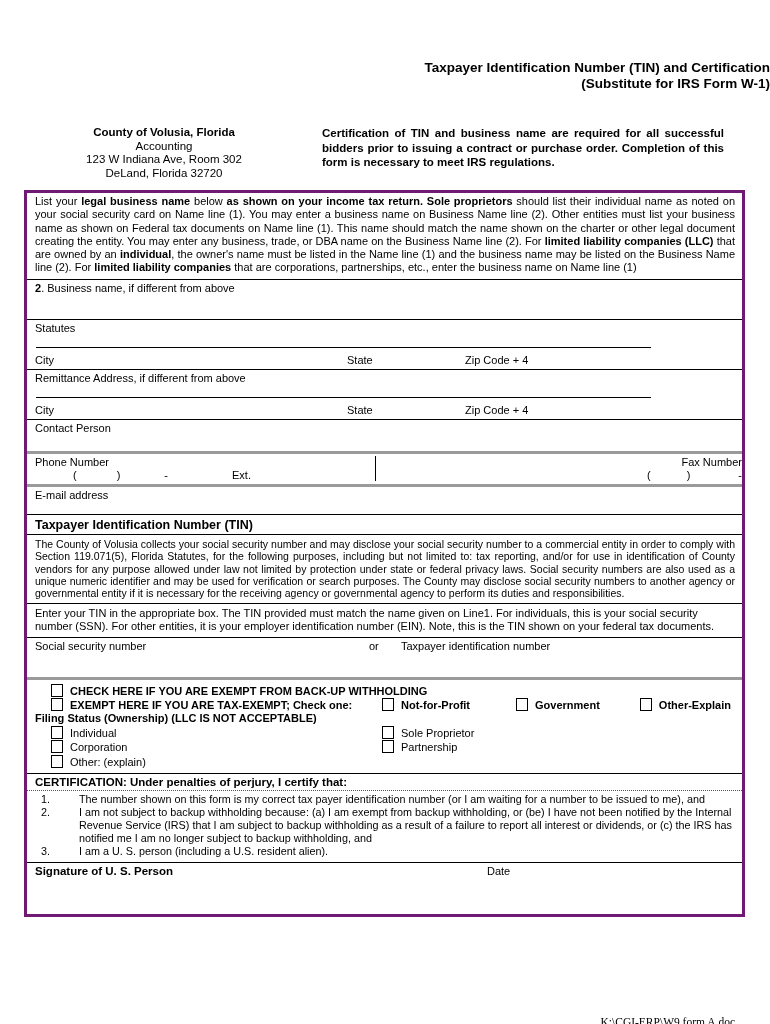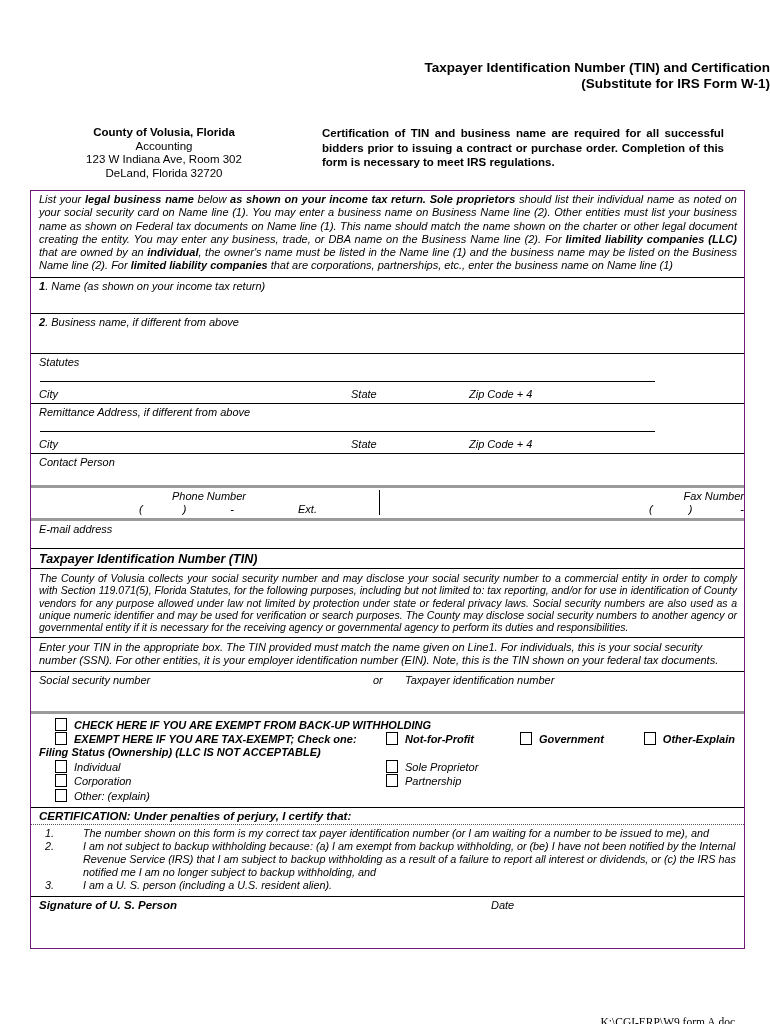--- a/index.html
+++ b/index.html
@@ -6,35 +6,35 @@
   body {
     width:770px; height:1024px; background:#ffffff; color:#000;
     font-family:"Liberation Sans", sans-serif; position:relative; overflow:hidden;
   }
   .page-title { text-align:right; padding-top:60px; font-weight:bold; font-size:13.5px; line-height:16px; }
   .hdr { display:flex; margin:34px 46px 0 58px; }
   .hdr-left { width:212px; text-align:center; font-size:11.5px; line-height:13.5px; }
   .hdr-left .agency { font-weight:bold; }
   .hdr-right { flex:1; margin-left:52px; font-weight:bold; font-size:11.5px; line-height:14.5px; text-align:justify; }
 
-  .formtable { margin:10px 25px 0 30px; border:1px solid #701a75; font-size:11px;font-style:italic; }
+  .formtable { margin:10px 25px 0 24px; border:3px solid #701a75; font-size:11px; }
   .row { border-top:1px solid #000; padding:2px 8px 3px 8px; }
   .row.first { border-top:none; }
   .row.thick { border-top:3px solid #9a9a9a; }
   .instructions { line-height:13.3px; text-align:justify; padding:2px 7px 4px 8px; }
   b { font-weight:bold; }
 
   .field-row { min-height:30px; }
   .h-name { min-height:30px; }
   .h-biz  { min-height:34px; }
   .addr-underline { border-bottom:1px solid #000; width:615px; height:13px; margin-left:1px; }
   .csz { display:grid; grid-template-columns:312px 118px auto; margin-top:6px; }
   .two-col { display:grid; grid-template-columns:350px auto; min-height:26px; }
   .phone-row { display:grid; grid-template-columns:348px auto; padding:2px 0 3px 0; min-height:24px; }
-  .phone-cell { padding-left:8px;text-align:center; }
+  .phone-cell { padding-left:8px; }
   .fax-cell { border-left:1px solid #000; padding-left:8px;text-align:right; }
   .pl2 { margin-top:1px; }
   .pl2 span { display:inline-block; }
   .sp-a { margin-left:38px; } .sp-b { margin-left:40px; } .sp-c { margin-left:44px; } .sp-d { margin-left:64px; }
   .fx-a { margin-left:36px; } .fx-b { margin-left:36px; } .fx-c { margin-left:48px; }
 
   .tin-header { font-weight:bold; font-size:12.5px; padding:3px 8px 2px 8px; }
   .privacy { font-size:10.5px; line-height:12.4px; text-align:justify; padding:3px 7px 3px 8px; }
   .enter-tin { font-size:11px; line-height:13.4px; padding:3px 8px; }
   .ssn-row { display:grid; grid-template-columns:334px 32px auto; min-height:34px; }
@@ -74,23 +74,20 @@
     <div>123 W Indiana Ave, Room 302</div>
     <div>DeLand, Florida 32720</div>
   </div>
   <div class="hdr-right">Certification of TIN and business name are required for all successful bidders prior to issuing a contract or purchase order.  Completion of this form is necessary to meet IRS regulations.</div>
 </div>
 
 <div class="formtable">
 
   <div class="row first instructions"><span>List your </span><b>legal business name</b><span> below </span><b>as shown on your income tax return.  Sole proprietors</b><span> should list their individual name as noted on your social security card on Name line (1).  You may enter a business name on Business Name line (2).  Other entities must list your business name as shown on Federal tax documents on Name line (1).  This name should match the name shown on the charter or other legal document creating the entity.  You may enter any business, trade, or DBA name on the Business Name line (2).  For </span><b>limited liability companies (LLC)</b><span> that are owned by an </span><b>individual</b><span>, the owner's name must be listed in the Name line (1) and the business name may be listed on the Business Name line (2).  For </span><b>limited liability companies</b><span> that are corporations, partnerships, etc., enter the business name on Name line (1)</span></div>
 
-  <div class="row field-row h-name">
-    <div><b>1</b><span>.  Name (as shown on your income tax return)</span></div>
-  </div>
 
   <div class="row field-row h-biz">
     <div><b>2</b><span>.  Business name, if different from above</span></div>
   </div>
 
   <div class="row">
     <div>Statutes</div>
     <div class="addr-underline"></div>
     <div class="csz">
       <span>City</span>

